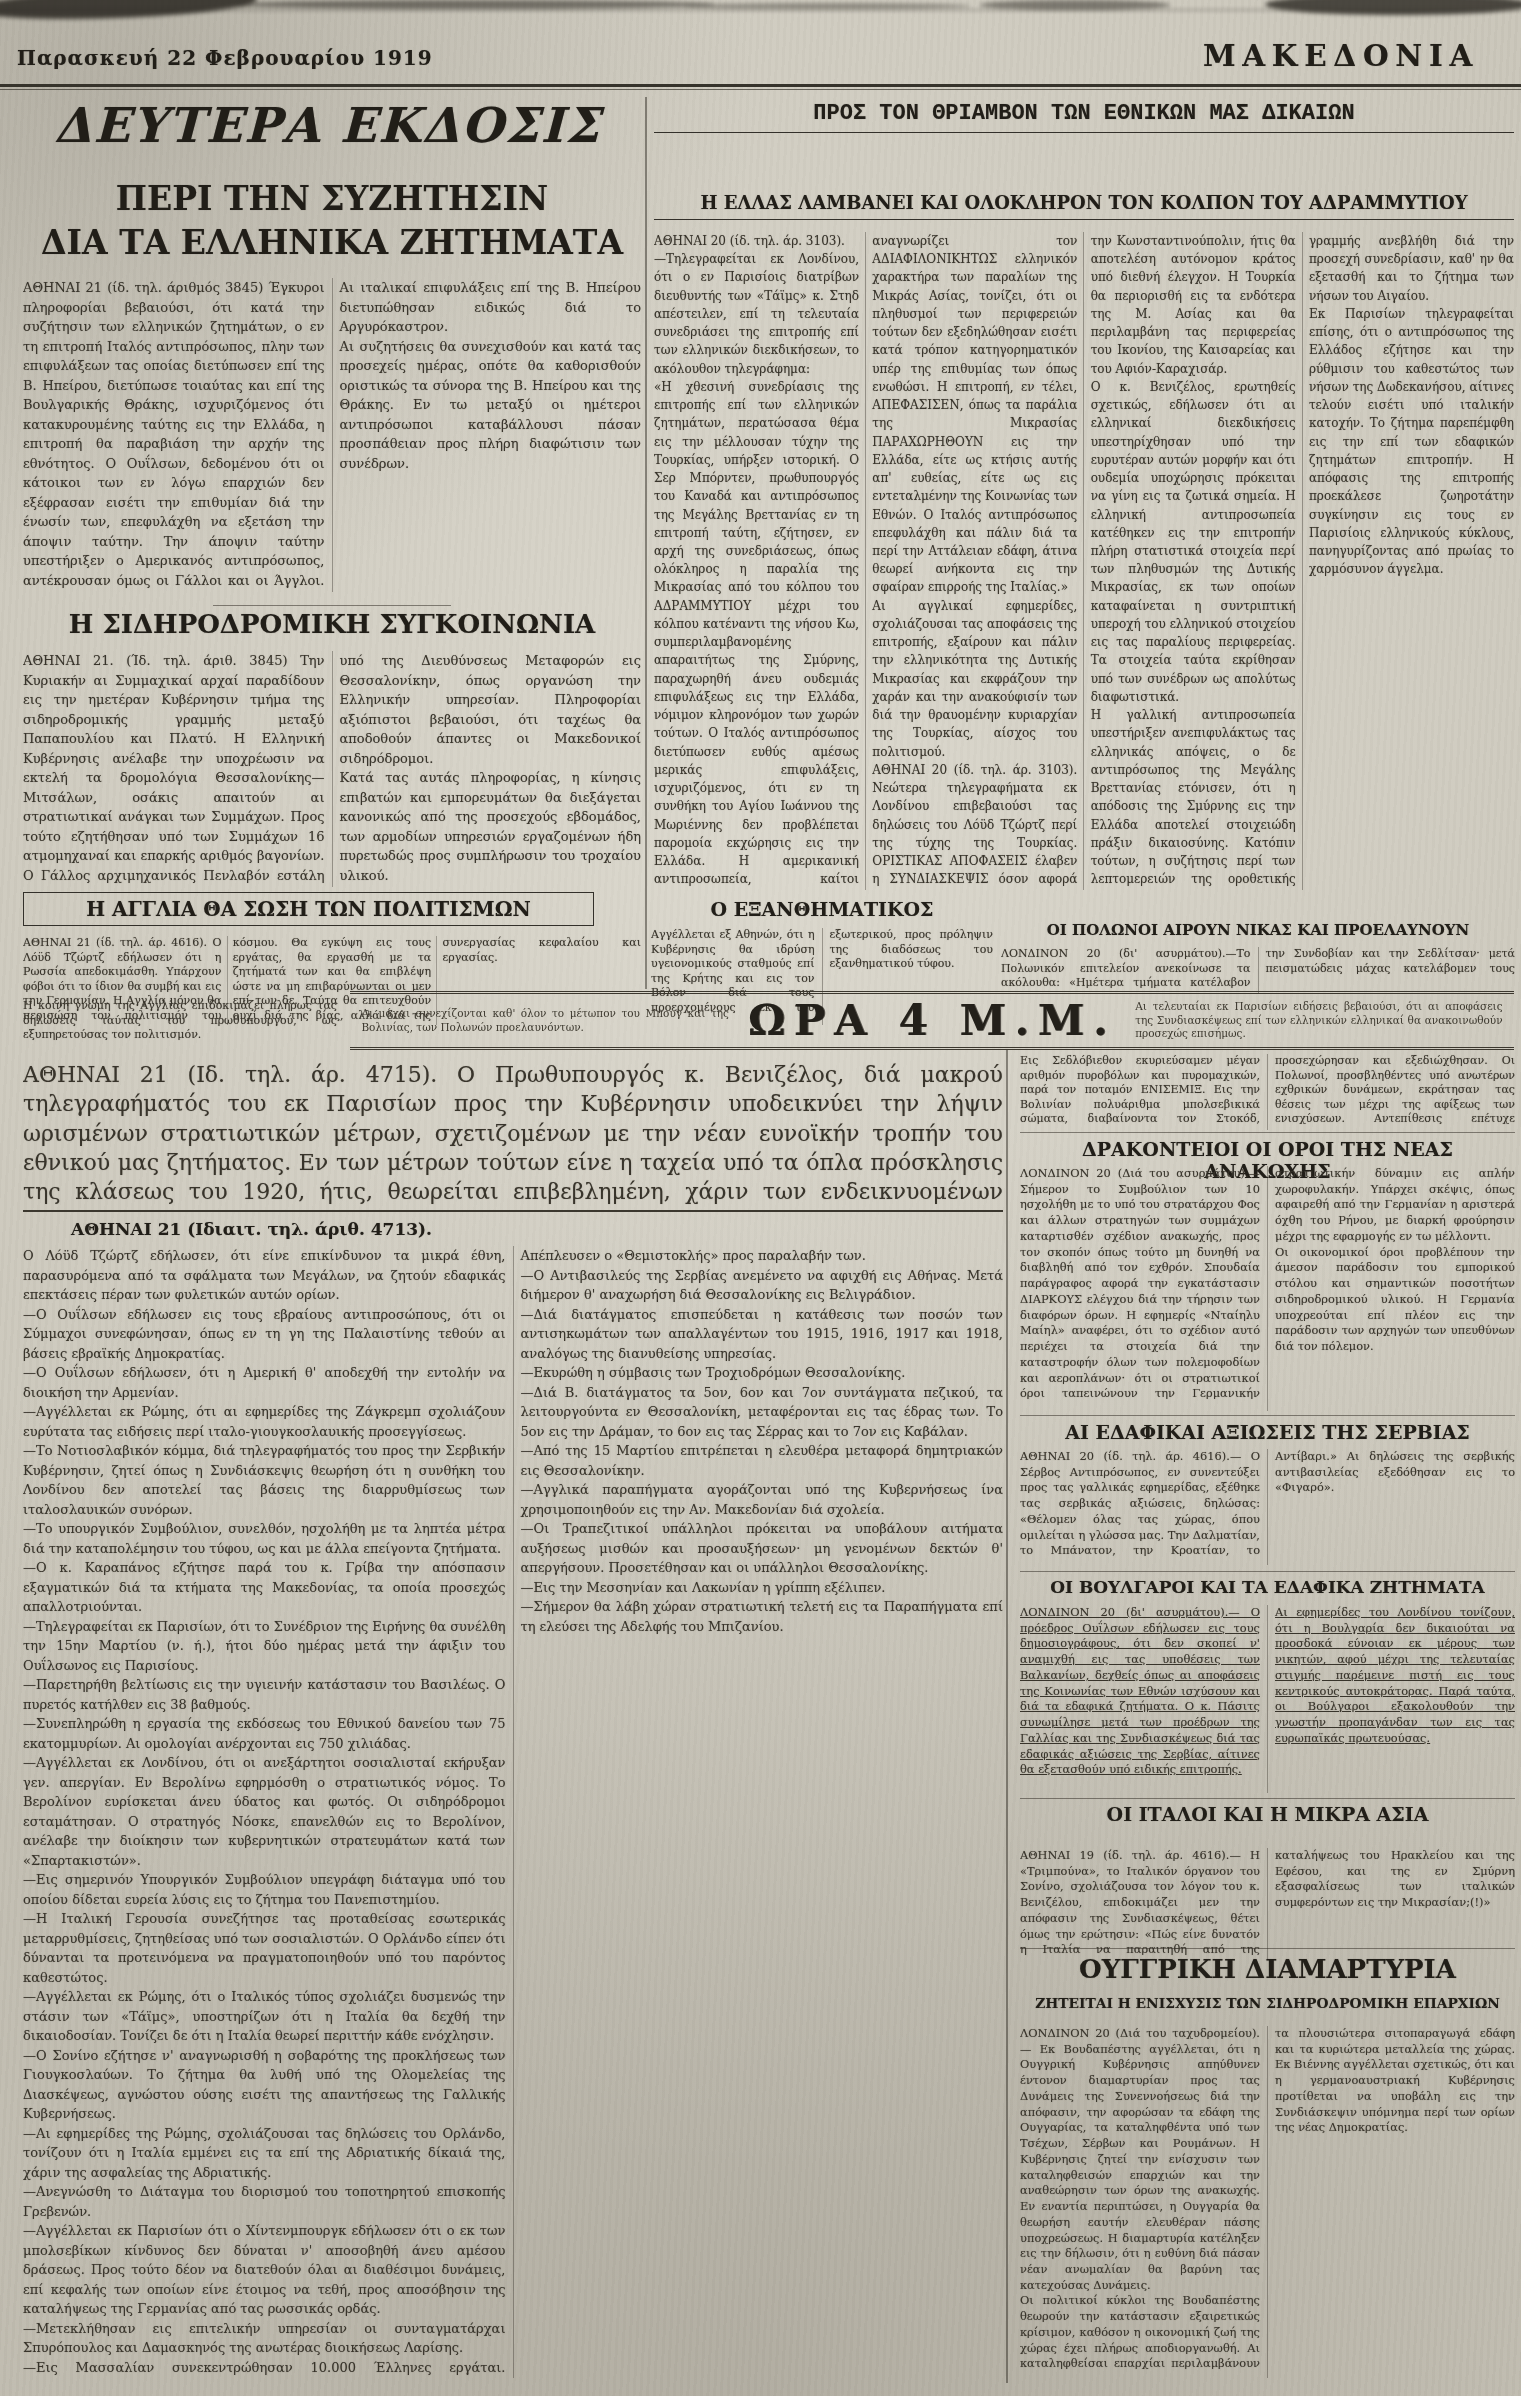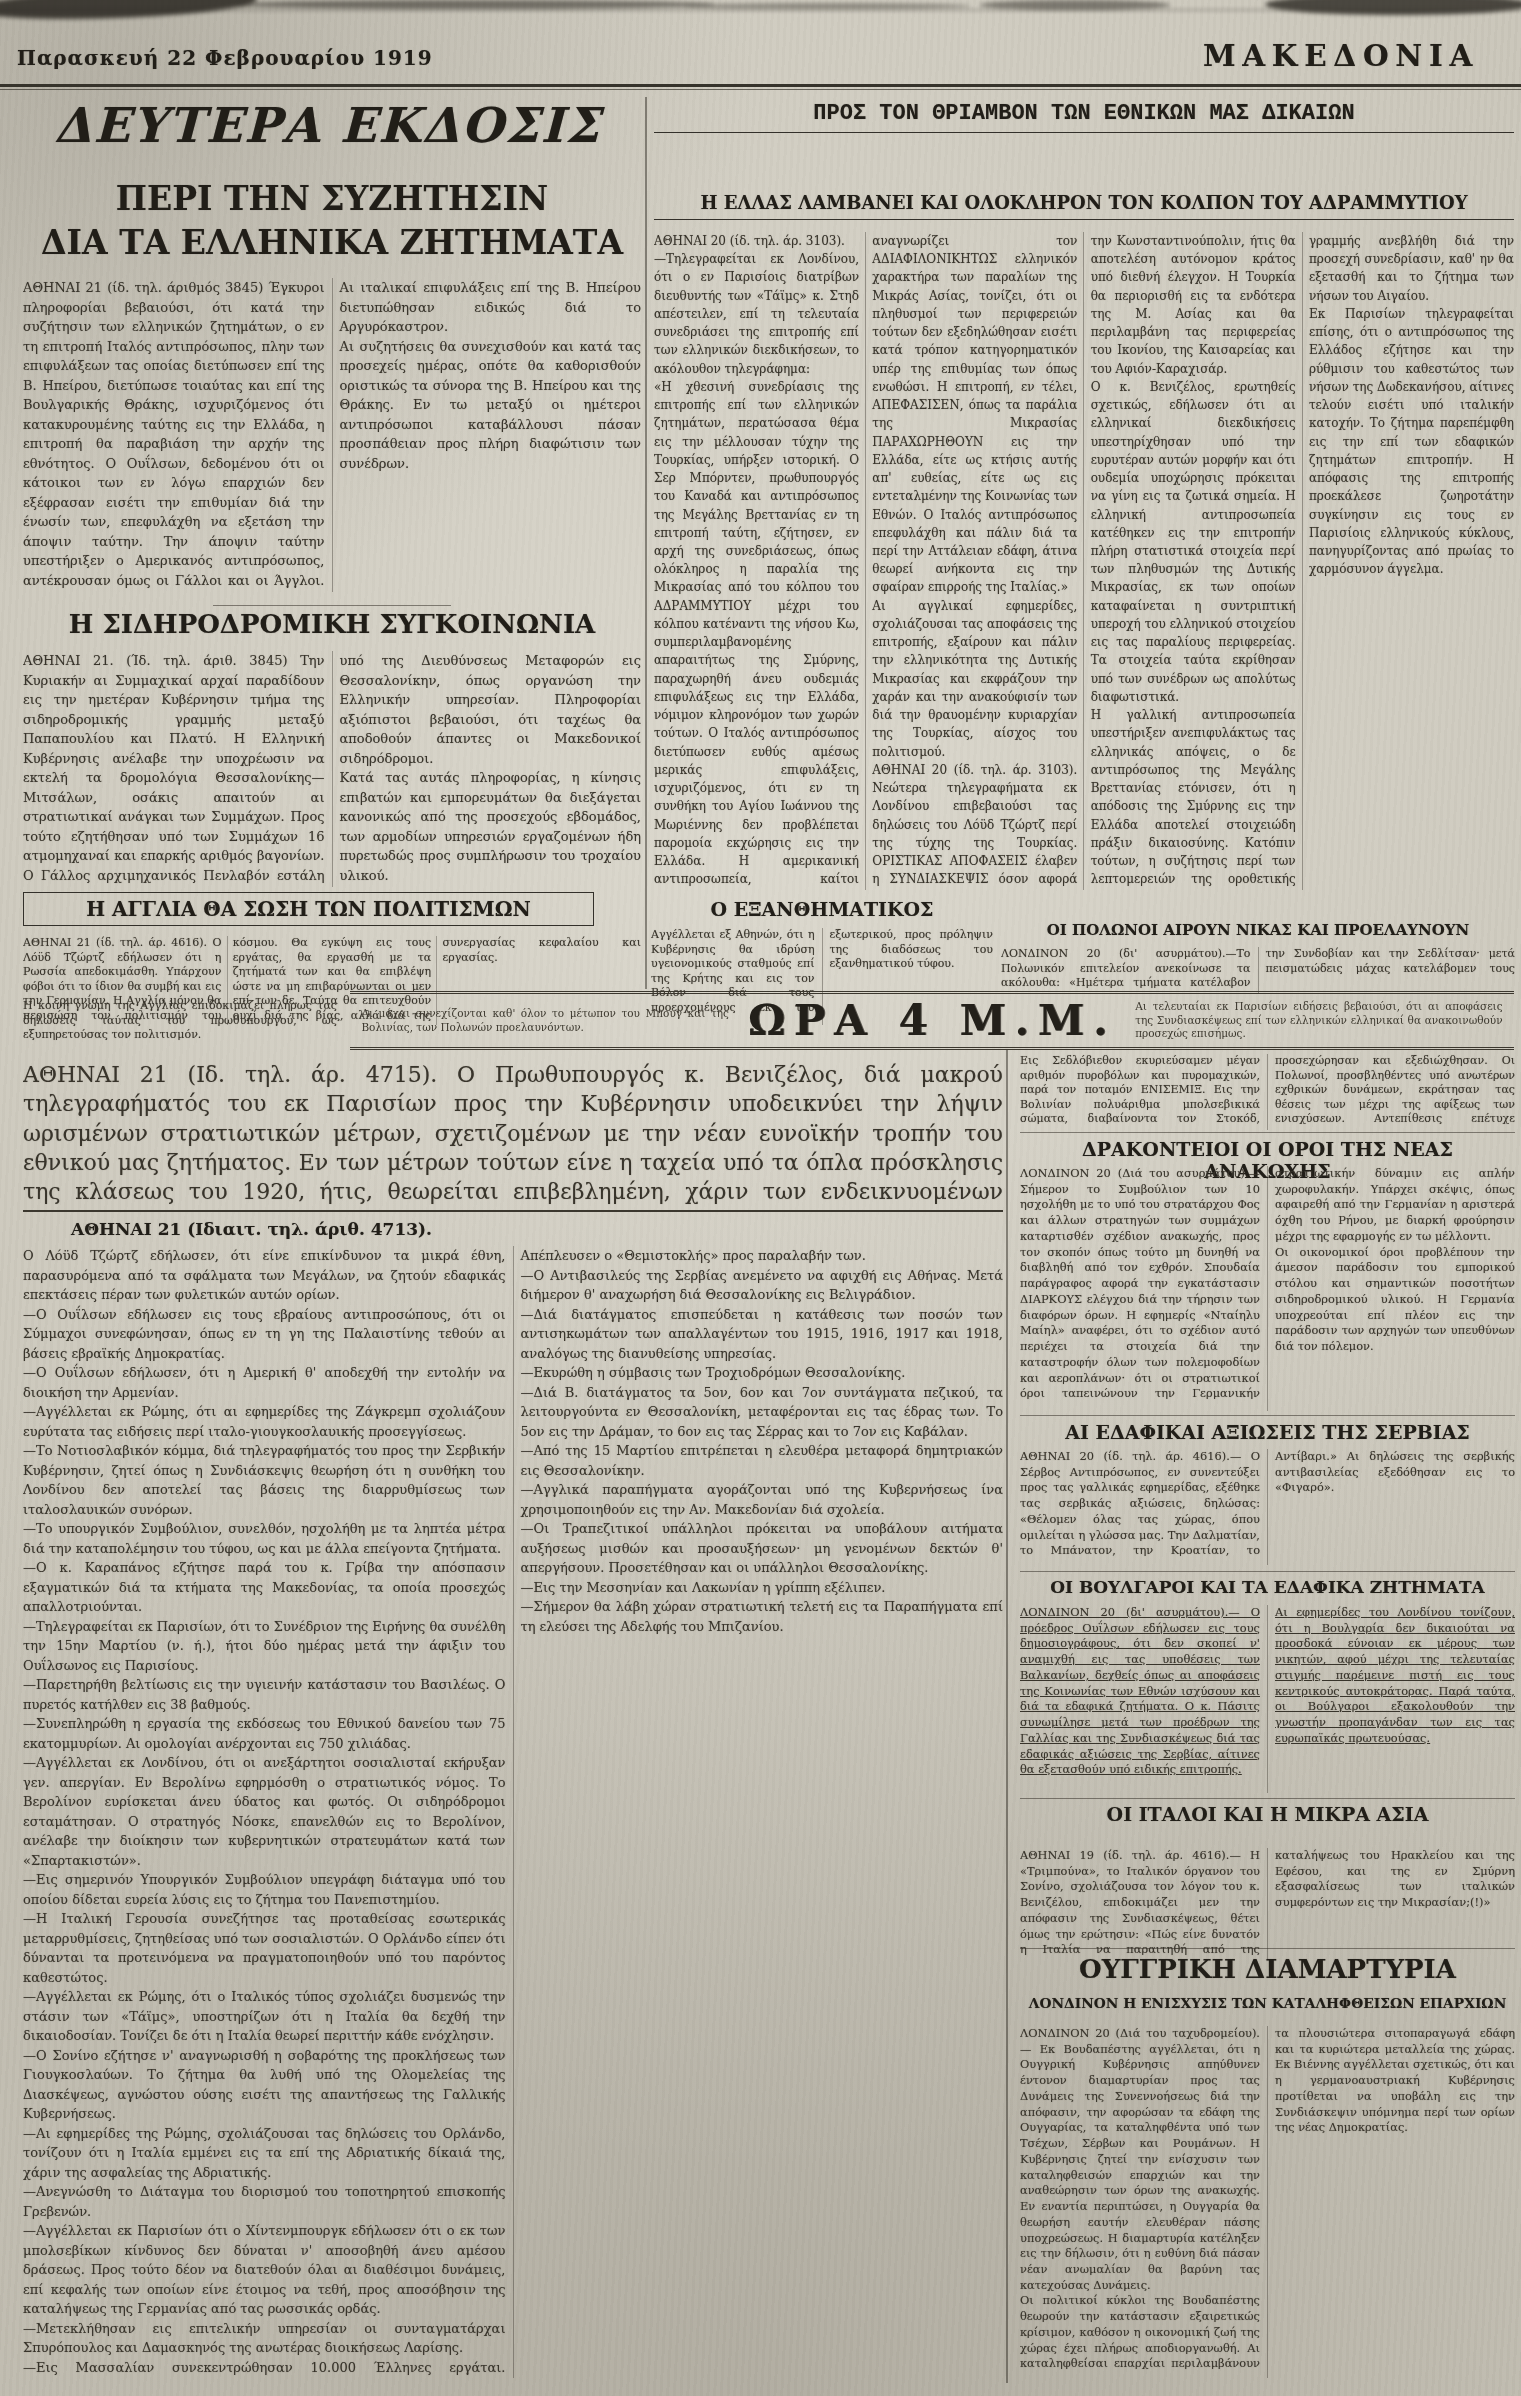--- a/index.html
+++ b/index.html
@@ -196,18 +196,18 @@
   <div class="abs hd center" id="bulgar-title">ΟΙ ΒΟΥΛΓΑΡΟΙ ΚΑΙ ΤΑ ΕΔΑΦΙΚΑ ΖΗΤΗΜΑΤΑ</div>
   <div class="abs bodytxt cols2" id="bulgar-body">ΛΟΝΔΙΝΟΝ 20 (δι' ασυρμάτου).— Ο πρόεδρος Ουΐλσων εδήλωσεν εις τους δημοσιογράφους, ότι δεν σκοπεί ν' αναμιχθή εις τας υποθέσεις των Βαλκανίων, δεχθείς όπως αι αποφάσεις της Κοινωνίας των Εθνών ισχύσουν και διά τα εδαφικά ζητήματα. Ο κ. Πάσιτς συνωμίλησε μετά των προέδρων της Γαλλίας και της Συνδιασκέψεως διά τας εδαφικάς αξιώσεις της Σερβίας, αίτινες θα εξετασθούν υπό ειδικής επιτροπής.
 Αι εφημερίδες του Λονδίνου τονίζουν, ότι η Βουλγαρία δεν δικαιούται να προσδοκά εύνοιαν εκ μέρους των νικητών, αφού μέχρι της τελευταίας στιγμής παρέμεινε πιστή εις τους κεντρικούς αυτοκράτορας. Παρά ταύτα, οι Βούλγαροι εξακολουθούν την γνωστήν προπαγάνδαν των εις τας ευρωπαϊκάς πρωτευούσας.</div>
 
   <div class="hair" id="hair-4"></div>
   <div class="abs hd center" id="italians-title">ΟΙ ΙΤΑΛΟΙ ΚΑΙ Η ΜΙΚΡΑ ΑΣΙΑ</div>
   <div class="abs bodytxt cols2" id="italians-body">ΑΘΗΝΑΙ 19 (ίδ. τηλ. άρ. 4616).— Η «Τριμπούνα», το Ιταλικόν όργανον του Σονίνο, σχολιάζουσα τον λόγον του κ. Βενιζέλου, επιδοκιμάζει μεν την απόφασιν της Συνδιασκέψεως, θέτει όμως την ερώτησιν: «Πώς είνε δυνατόν η Ιταλία να παραιτηθή από της καταλήψεως του Ηρακλείου και της Εφέσου, και της εν Σμύρνη εξασφαλίσεως των ιταλικών συμφερόντων εις την Μικρασίαν;(!)»</div>
 
   <div class="hair" id="hair-5"></div>
   <div class="abs hd center" id="hung-title">ΟΥΓΓΡΙΚΗ ΔΙΑΜΑΡΤΥΡΙΑ</div>
-  <div class="abs hd center" id="hung-sub">ΛΟΝΔΙΝΟΝ Η ΕΝΙΣΧΥΣΙΣ ΤΩΝ ΚΑΤΑΛΗΦΘΕΙΣΩΝ ΕΠΑΡΧΙΩΝ</div>
+  <div class="abs hd center" id="hung-sub">ΖΗΤΕΙΤΑΙ Η ΕΝΙΣΧΥΣΙΣ ΤΩΝ ΣΙΔΗΡΟΔΡΟΜΙΚΗ ΕΠΑΡΧΙΩΝ</div>
   <div class="abs bodytxt cols2" id="hung-body">ΛΟΝΔΙΝΟΝ 20 (Διά του ταχυδρομείου).— Εκ Βουδαπέστης αγγέλλεται, ότι η Ουγγρική Κυβέρνησις απηύθυνεν έντονον διαμαρτυρίαν προς τας Δυνάμεις της Συνεννοήσεως διά την απόφασιν, την αφορώσαν τα εδάφη της Ουγγαρίας, τα καταληφθέντα υπό των Τσέχων, Σέρβων και Ρουμάνων. Η Κυβέρνησις ζητεί την ενίσχυσιν των καταληφθεισών επαρχιών και την αναθεώρησιν των όρων της ανακωχής. Εν εναντία περιπτώσει, η Ουγγαρία θα θεωρήση εαυτήν ελευθέραν πάσης υποχρεώσεως. Η διαμαρτυρία κατέληξεν εις την δήλωσιν, ότι η ευθύνη διά πάσαν νέαν ανωμαλίαν θα βαρύνη τας κατεχούσας Δυνάμεις.
 Οι πολιτικοί κύκλοι της Βουδαπέστης θεωρούν την κατάστασιν εξαιρετικώς κρίσιμον, καθόσον η οικονομική ζωή της χώρας έχει πλήρως αποδιοργανωθή. Αι καταληφθείσαι επαρχίαι περιλαμβάνουν τα πλουσιώτερα σιτοπαραγωγά εδάφη και τα κυριώτερα μεταλλεία της χώρας. Εκ Βιέννης αγγέλλεται σχετικώς, ότι και η γερμανοαυστριακή Κυβέρνησις προτίθεται να υποβάλη εις την Συνδιάσκεψιν υπόμνημα περί των ορίων της νέας Δημοκρατίας.</div>
 
 </div>
 
 
 </body></html>

